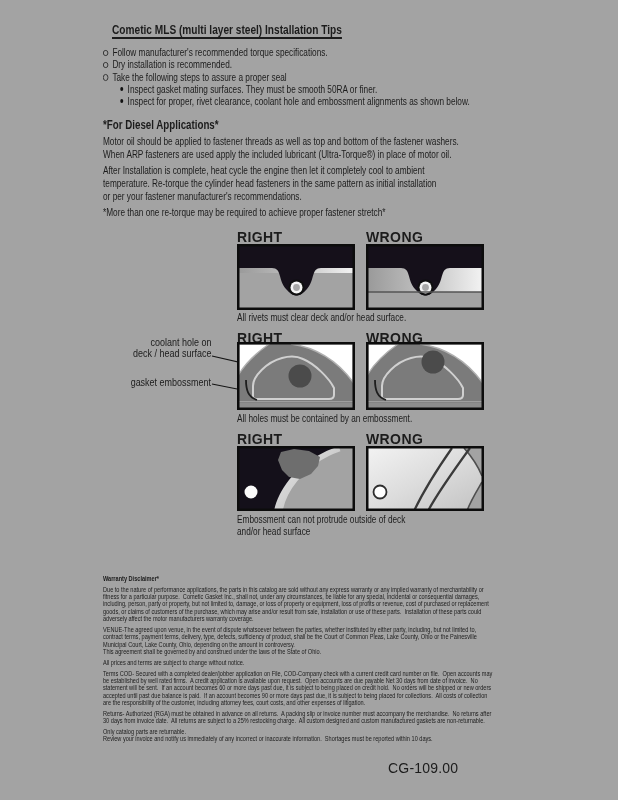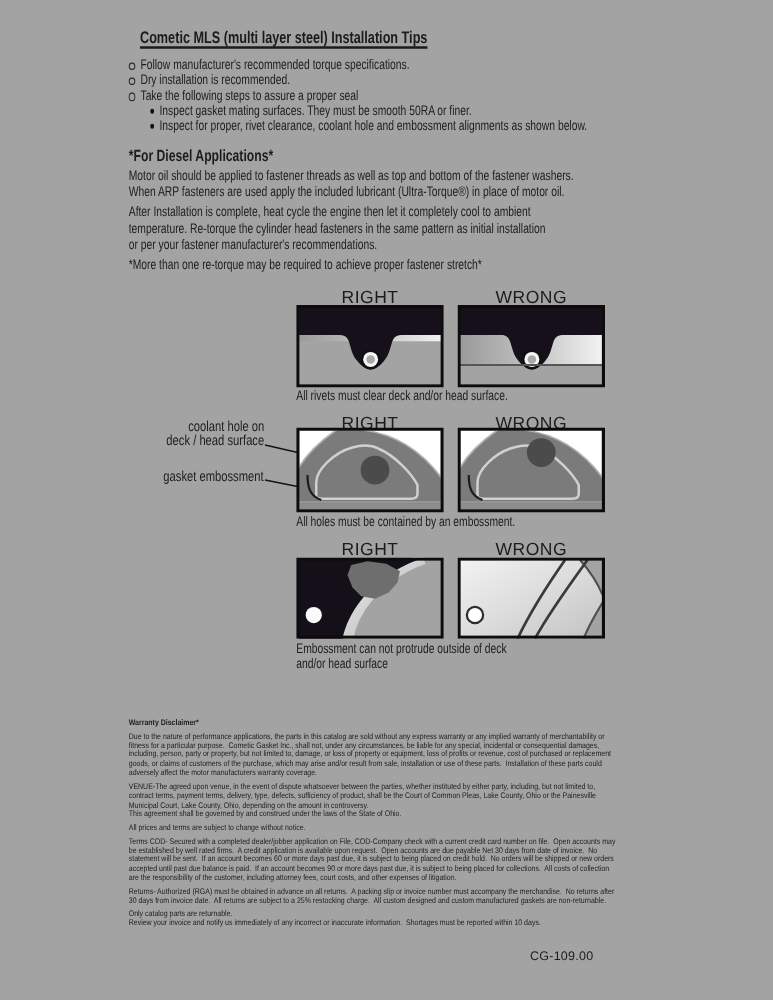--- a/index.html
+++ b/index.html
@@ -12,28 +12,28 @@
          text-decoration:underline;text-decoration-thickness:1.5px;text-underline-offset:2.5px;}
   .body{font-size:11px;line-height:13px;white-space:pre;}
   .bullets{font-size:11px;line-height:12.3px;}
   .bullet-row{display:flex;align-items:flex-start;}
   .o-bullet{flex:0 0 auto;width:4.5px;height:4.5px;border:1.1px solid #2a2a2a;border-radius:50%;
             margin:3.5px 6px 0 0;}
   .dot-bullet{flex:0 0 auto;width:3.8px;height:3.8px;background:#111;border-radius:50%;
             margin:4px 6px 0 0;}
   .sub{margin-left:23px;}
   .h2{font-size:13px;font-weight:bold;white-space:pre;}
-  .rw-label{font-size:14px;font-weight:normal;letter-spacing:.4px;width:118px;text-align:center;}
+  .rw-label{font-size:14px;font-weight:bold;letter-spacing:.4px;width:118px;}
   .caption{font-size:11px;line-height:12px;white-space:pre;}
   .ann{font-size:11.5px;line-height:11px;text-align:right;white-space:pre;}
   .warranty{width:490px;}
   .small{font-size:6.5px;line-height:7.3px;white-space:pre;margin:0 0 3.6px 0;
          transform:scaleX(.86);transform-origin:0 0;}
   .small-h{font-weight:bold;}
-  .footer-code{font-size:10px;letter-spacing:.2px;margin-left:36px;}
+  .footer-code{font-size:14px;letter-spacing:.2px;}
   svg.diag{display:block;}
 </style>
 </head>
 <body>
 
 <div class="page">
 
   <div class="abs title cond" style="left:112px;top:22px;">Cometic MLS (multi layer steel) Installation Tips</div>
 
   <div class="abs bullets cond" style="left:103px;top:46px;">

